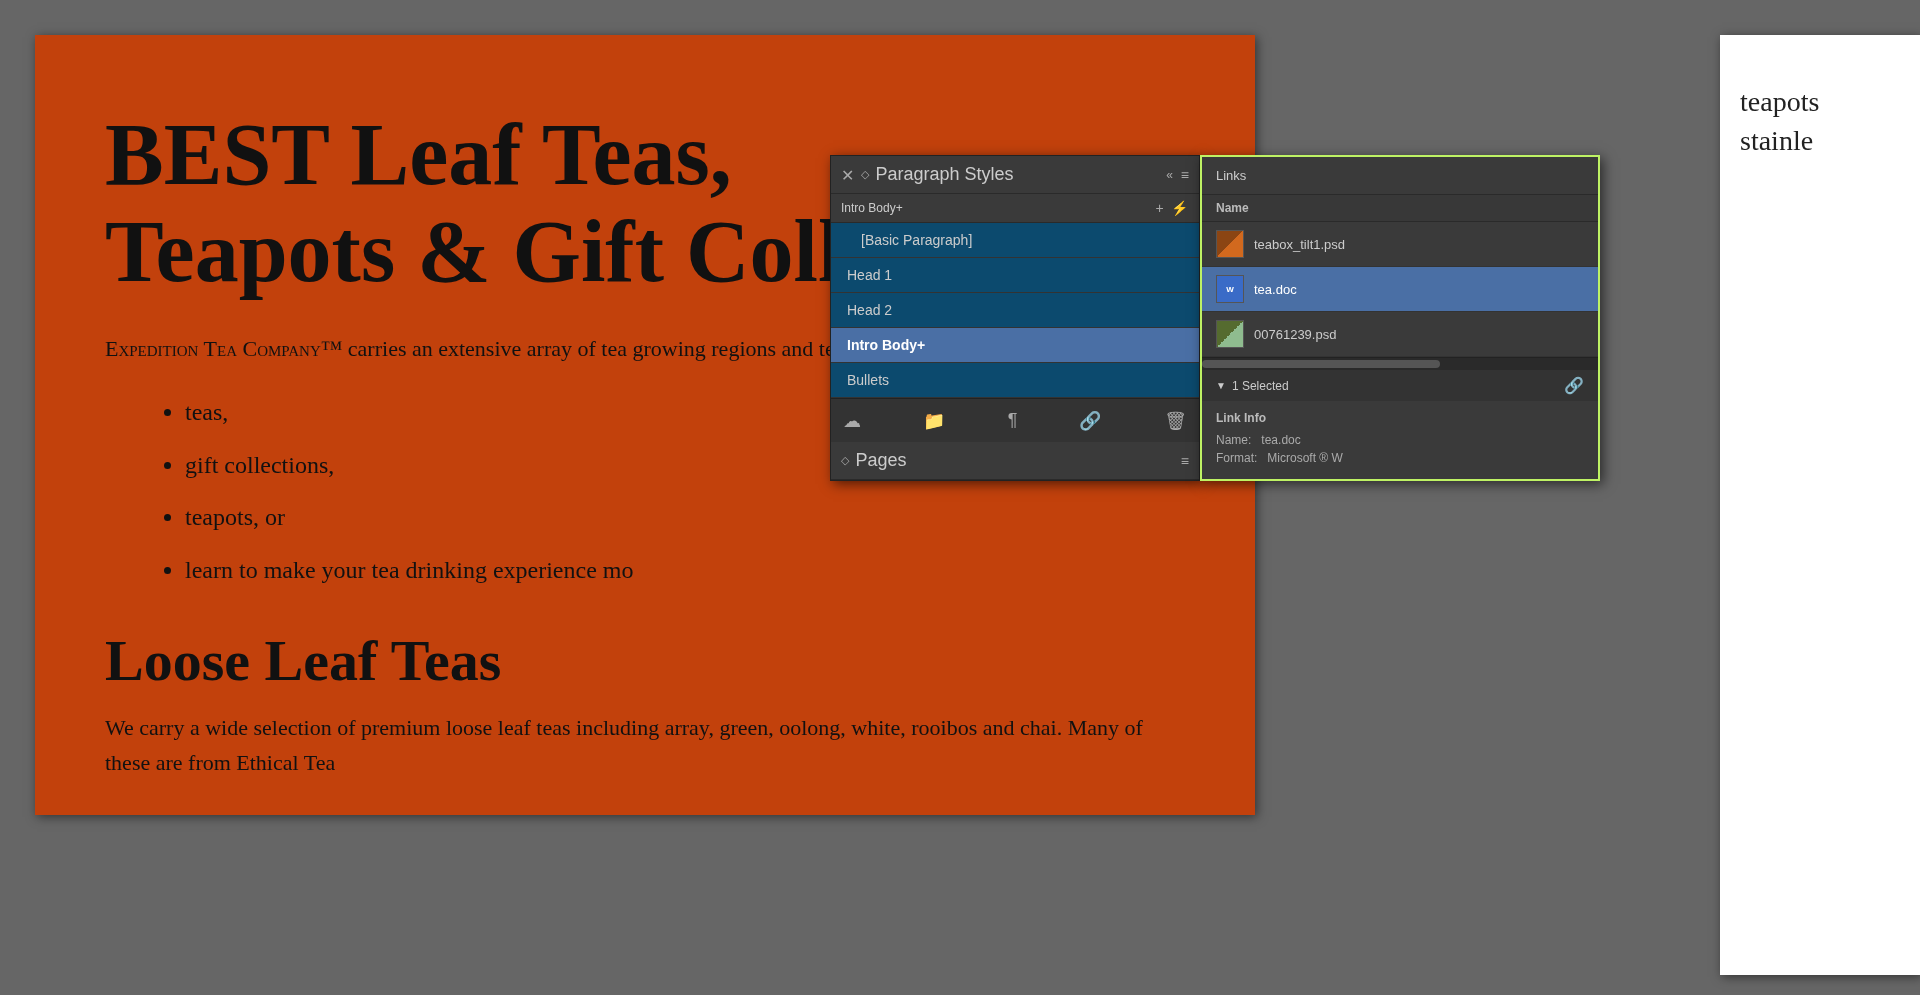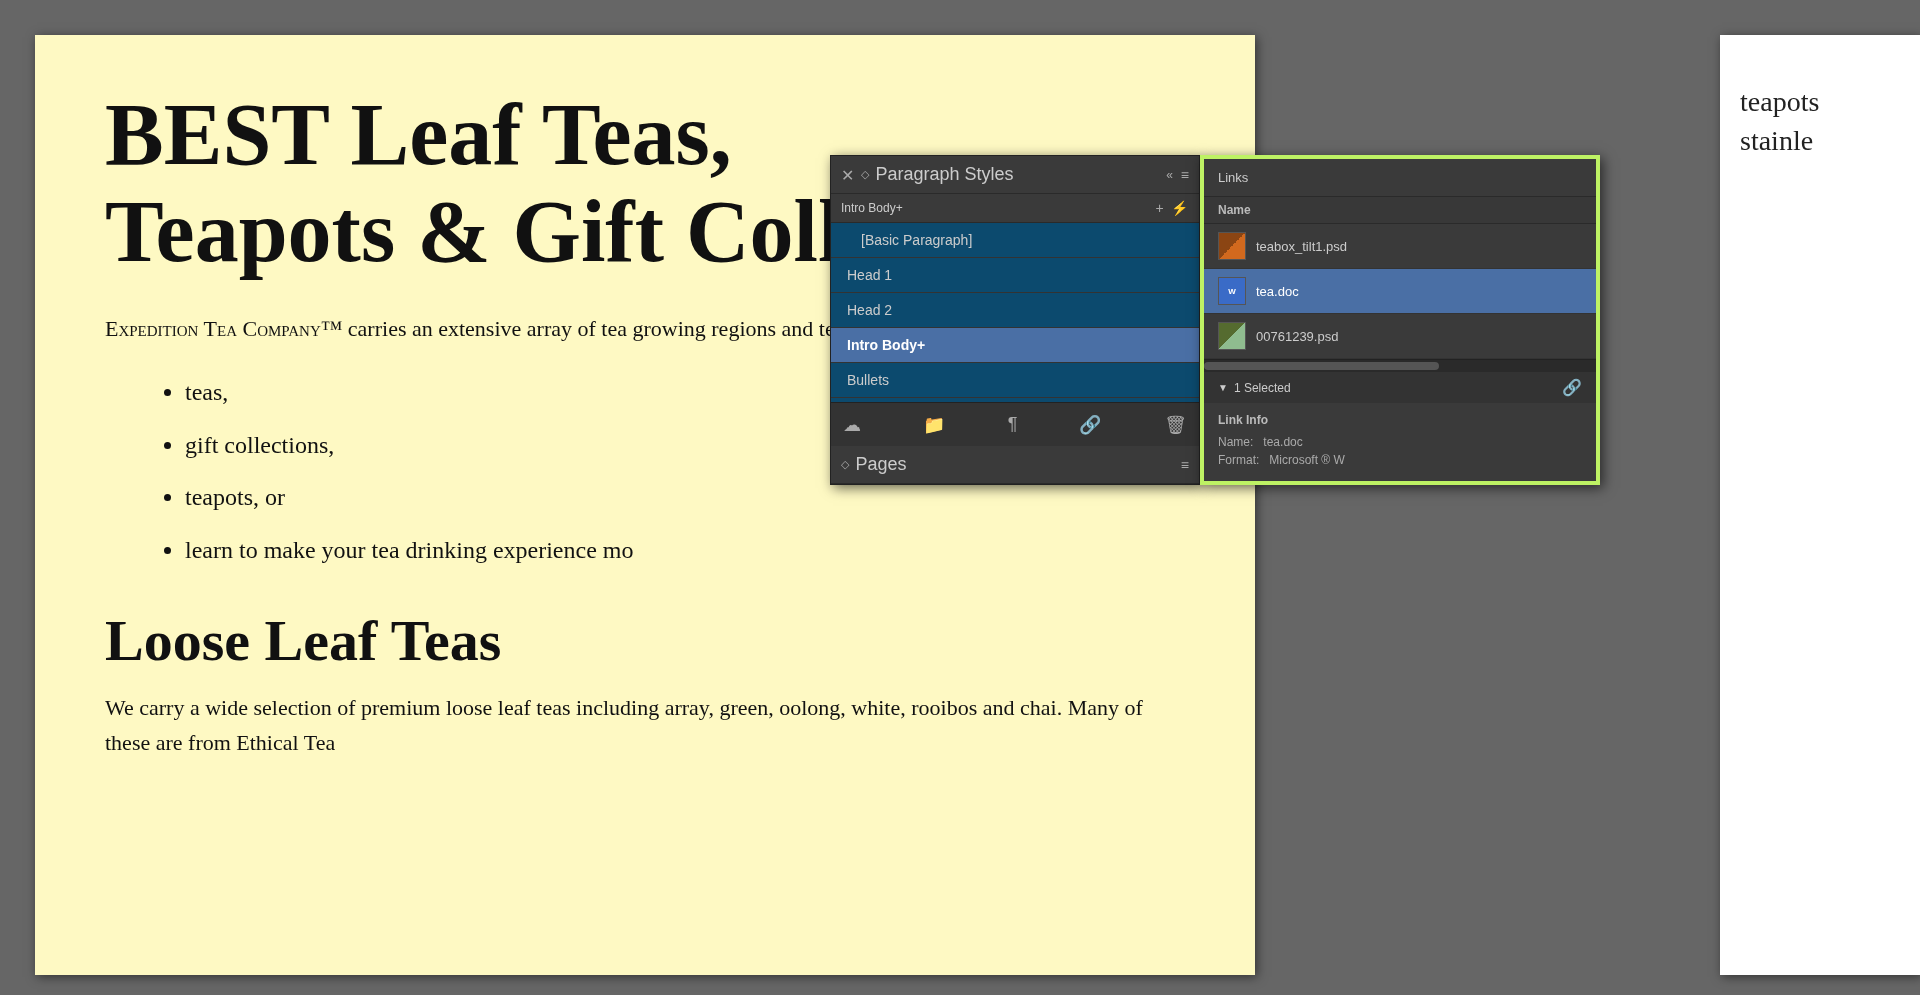--- a/index.html
+++ b/index.html
@@ -20,24 +20,24 @@
       height: 995px;
       background: #666;
     }
 
     
     .document-page {
       position: absolute;
       top: 35px;
       left: 35px;
       width: 1220px;
-      height: 940px;
-      background: #fef9c3;
+      height: 780px;
+      background: #c2410c;
       box-shadow: 2px 2px 10px rgba(0,0,0,0.5);
-      padding: 52px 70px;
+      padding: 72px 70px;
       overflow: hidden;
     }
 
     
     .document-page-right {
       position: absolute;
       top: 35px;
       right: 0px;
       width: 200px;
       height: 940px;
@@ -244,21 +244,21 @@
       padding: 6px 10px;
       background: #3a3a3a;
       border-bottom: 1px solid #2a2a2a;
       height: 38px;
     }
 
     
     .links-panel {
       width: 400px;
       background: #404040;
-      border: 4px solid #bef264;
+      border: 2px solid #bef264;
       box-shadow: 3px 3px 12px rgba(0,0,0,0.6);
       display: flex;
       flex-direction: column;
       margin-left: 0;
     }
 
     .links-panel-header {
       background: #3a3a3a;
       border-bottom: 1px solid #2a2a2a;
       padding: 6px 14px;

